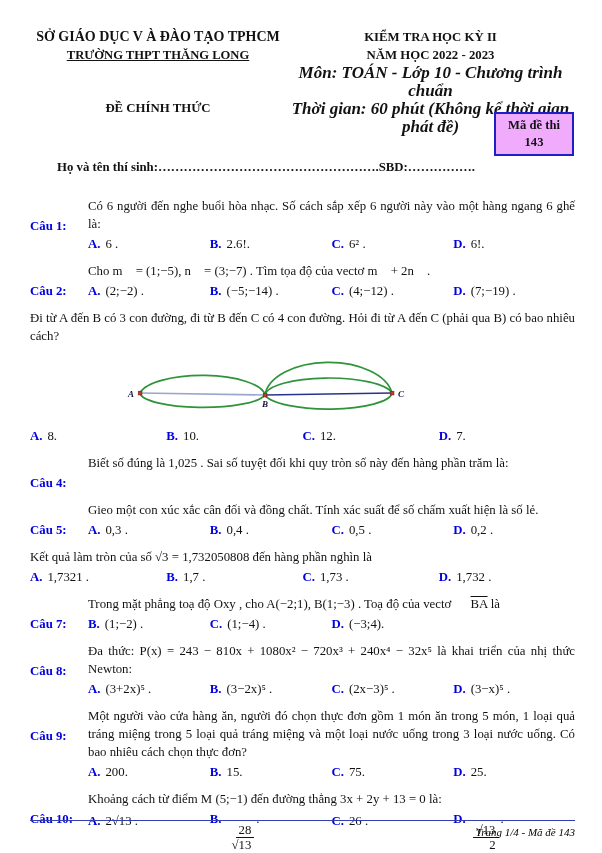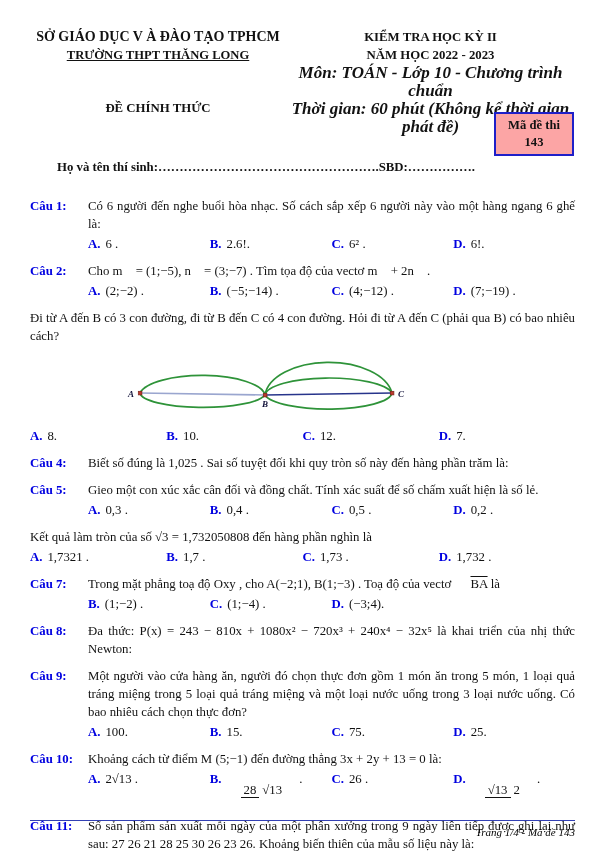--- a/index.html
+++ b/index.html
@@ -21,35 +21,35 @@
   .school-line { font-size:12.6px; text-decoration:underline; }
   .official { margin-top:35px; font-size:12.8px; }
   .header-right { flex:1; text-align:center; font-weight:bold; }
   .exam-title, .school-year { font-size:12.8px; }
   .subject-line, .duration-line { font-size:17px; font-style:italic; }
   .code-box {
     position:absolute; top:112px; right:28px; width:80px;
     border:2px solid #1f1fc8; text-align:center;
     font-weight:bold; font-size:12.6px; line-height:17px;
     padding:3px 2px;
-    background:#fca5a5;
+    background:#f0abfc;
   }
   
   .student-line { margin-top:22px; padding-left:27px; font-weight:bold; font-size:12.8px; }
   
   .questions { margin-top:21px; }
   .question { display:flex; margin-bottom:9px; }
-  .q-label { width:58px; flex:0 0 58px; font-weight:bold; color:#0000e0; }
+  .q-label { width:58px; flex:0 0 58px; font-weight:bold; color:#0000e0;margin-top:20px; }
   .q-body { flex:1; }
   .q-text { text-align:justify; }
   .options { display:grid; grid-template-columns:repeat(4,1fr); margin-top:2px; align-items:center; }
   .opt-letter { font-weight:bold; color:#0000e0; margin-right:5px; }
   .overline { text-decoration:overline;margin-left:16px; }
   
-  .frac { display:inline-flex; flex-direction:row; align-items:flex-start; vertical-align:-0.85em; line-height:1.1; margin:0 14px; text-align:center; }
+  .frac { display:inline-flex; flex-direction:column; align-items:flex-end; vertical-align:-0.85em; line-height:1.1; margin:0 2px; text-align:center; }
   .frac .num { border-bottom:1.2px solid #111; padding:0 3px; }
   .frac .den { padding:0 3px; }
   .option.tall { min-height:38px; }
   
   .diagram { margin:4px 0 2px 90px; }
   .diagram svg { display:block; }
   .pt-label { font-style:italic; font-weight:bold; font-size:9px; fill:#14143c; font-family:"Liberation Serif",serif; }
   
   .footer { position:absolute; left:30px; right:27px; top:820px; }
   .footer-divider { border:none; border-top:1.4px solid #3340b4; margin:0; }
@@ -179,29 +179,35 @@
           <div class="option"><span class="opt-letter">C.</span><span class="opt-text">(1;−4) .</span></div>
           <div class="option"><span class="opt-letter">D.</span><span class="opt-text">(−3;4).</span></div>
         </div>
       </div>
     </div>
 
     <div class="question">
       <div class="q-label">Câu 8:</div>
       <div class="q-body">
         <p class="q-text">Đa thức: P(x) = 243 − 810x + 1080x² − 720x³ + 240x⁴ − 32x⁵ là khai triển của nhị thức Newton:</p>
+        <div class="options">
+          <div class="option"><span class="opt-letter">A.</span><span class="opt-text">(3+2x)⁵ .</span></div>
+          <div class="option"><span class="opt-letter">B.</span><span class="opt-text">(3−2x)⁵ .</span></div>
+          <div class="option"><span class="opt-letter">C.</span><span class="opt-text">(2x−3)⁵ .</span></div>
+          <div class="option"><span class="opt-letter">D.</span><span class="opt-text">(3−x)⁵ .</span></div>
+        </div>
       </div>
     </div>
 
     <div class="question">
       <div class="q-label">Câu 9:</div>
       <div class="q-body">
         <p class="q-text">Một người vào cửa hàng ăn, người đó chọn thực đơn gồm 1 món ăn trong 5 món, 1 loại quả tráng miệng trong 5 loại quả tráng miệng và một loại nước uống trong 3 loại nước uống. Có bao nhiêu cách chọn thực đơn?</p>
         <div class="options">
-          <div class="option"><span class="opt-letter">A.</span><span class="opt-text">100.</span></div>
+          <div class="option"><span class="opt-letter">A.</span><span class="opt-text">200.</span></div>
           <div class="option"><span class="opt-letter">B.</span><span class="opt-text">15.</span></div>
           <div class="option"><span class="opt-letter">C.</span><span class="opt-text">75.</span></div>
           <div class="option"><span class="opt-letter">D.</span><span class="opt-text">25.</span></div>
         </div>
       </div>
     </div>
 
     <div class="question">
       <div class="q-label">Câu 10:</div>
       <div class="q-body">

